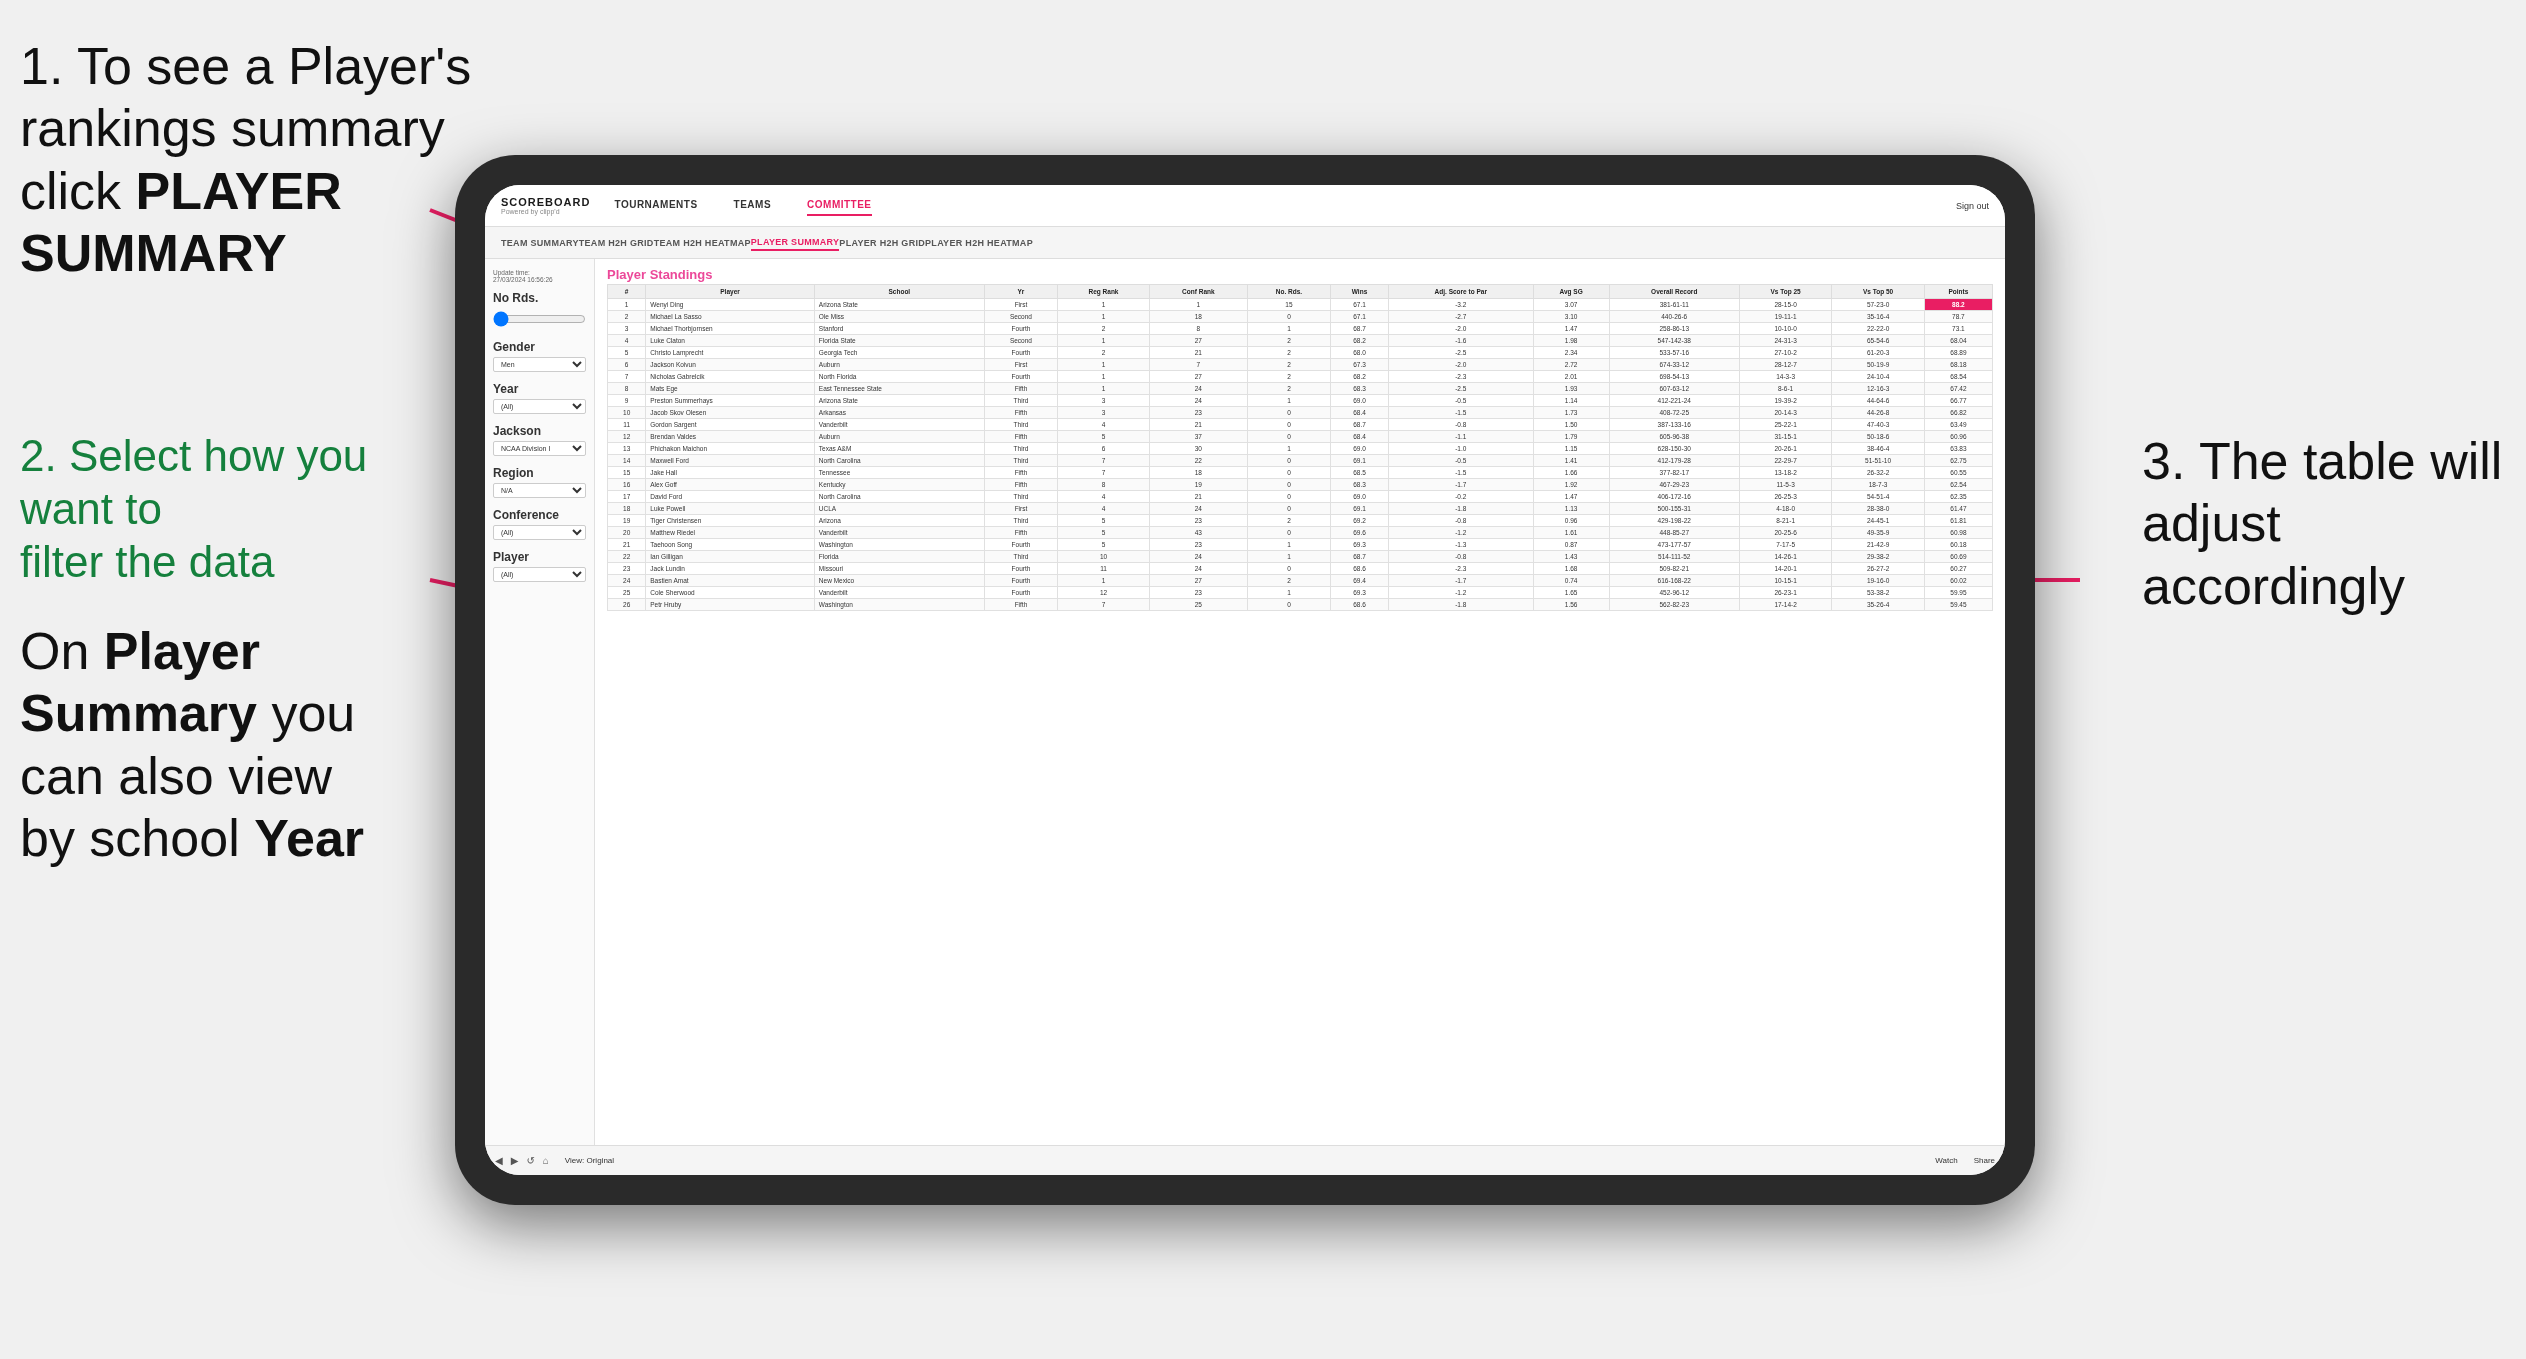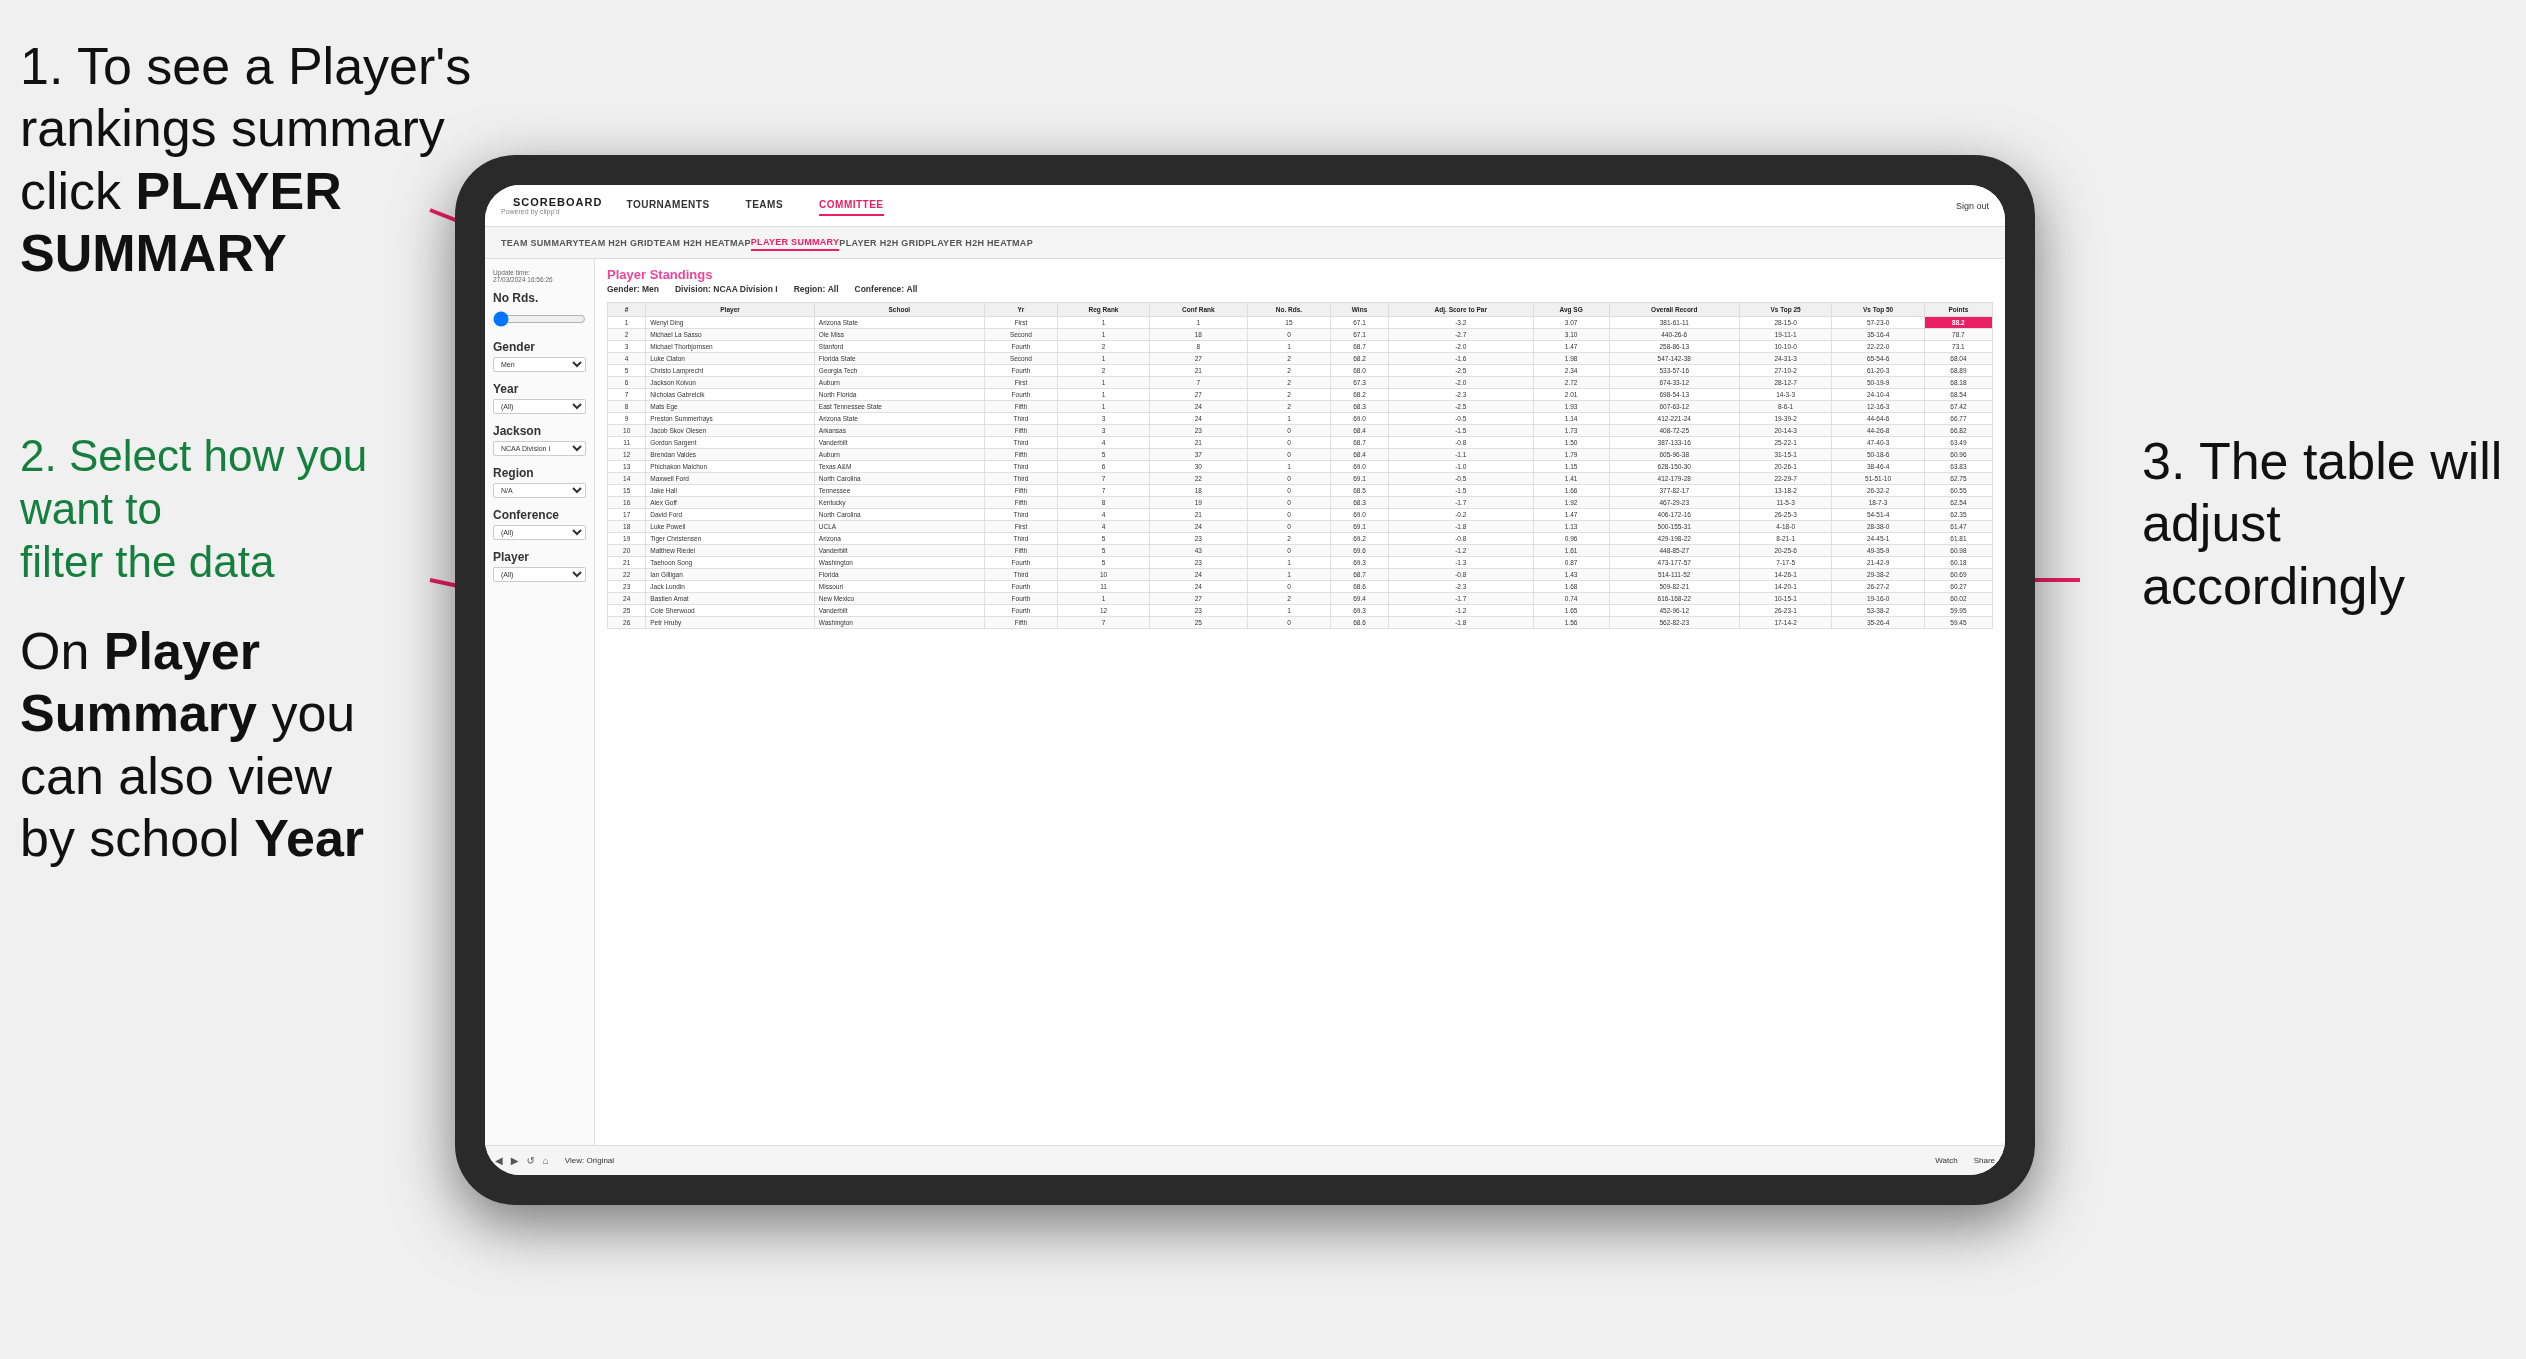--- a/index.html
+++ b/index.html
@@ -106,21 +106,20 @@
     .logo-area {
       display: flex;
       flex-direction: column;
       margin-right: 24px;
     }
     .logo-text {
       font-size: 11px;
       font-weight: 900;
       letter-spacing: 1px;
       color: #1a1a1a;
-      margin-left: 12px;
     }
     .logo-sub {
       font-size: 7px;
       color: #888;
     }
     .nav-items {
       display: flex;
       gap: 36px;
       flex: 1;
     }
@@ -420,38 +419,20 @@
         <div class="sidebar-section">
           <div class="sidebar-label">Player</div>
           <select class="sidebar-select">
             <option>(All)</option>
           </select>
         </div>
       </div>
 
       <div class="table-area">
         <div class="table-title">Player Standings</div>
-        <div class="table-filters">
-          <div class="filter-item">
-            <span>Gender:</span>
-            <span>Men</span>
-          </div>
-          <div class="filter-item">
-            <span>Division:</span>
-            <span>NCAA Division I</span>
-          </div>
-          <div class="filter-item">
-            <span>Region:</span>
-            <span>All</span>
-          </div>
-          <div class="filter-item">
-            <span>Conference:</span>
-            <span>All</span>
-          </div>
-        </div>
         <table>
           <thead>
             <tr>
               <th>#</th>
               <th>Player</th>
               <th>School</th>
               <th>Yr</th>
               <th>Reg Rank</th>
               <th>Conf Rank</th>
               <th>No. Rds.</th>

